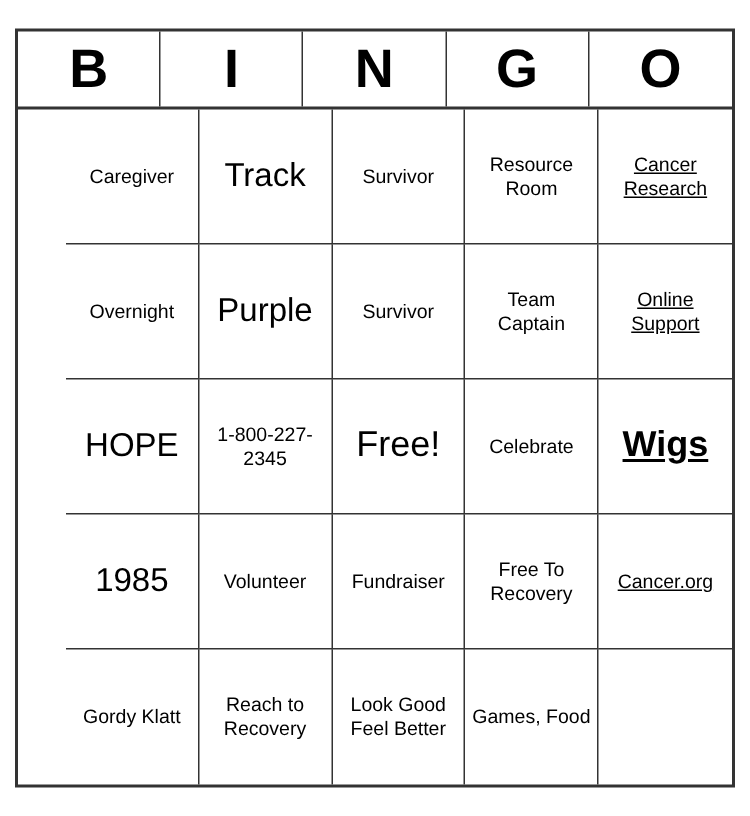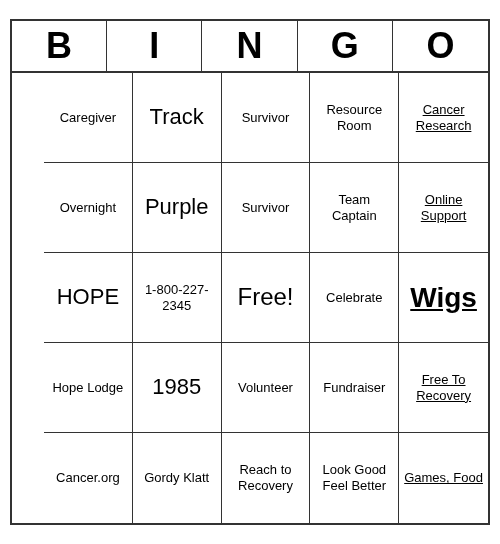--- a/index.html
+++ b/index.html
@@ -70,21 +70,21 @@
     .bingo-cell:nth-child(n+21) {
       border-bottom: none;
     }
 
     .bingo-cell.large-text {
       font-size: 22px;
       font-weight: normal;
     }
 
     .bingo-cell.xl-text {
-      font-size: 28px;
+      font-size: 24px;
       font-weight: bold;
     }
 
     .bingo-cell.free {
       font-size: 24px;
       font-weight: normal;
     }
   </style>
 </head>
 <body>
@@ -106,21 +106,20 @@
       <div class="bingo-cell">Overnight</div>
       <div class="bingo-cell large-text">Purple</div>
       <div class="bingo-cell">Survivor</div>
       <div class="bingo-cell">Team Captain</div>
       <div class="bingo-cell">Online Support</div>
       <div class="bingo-cell large-text">HOPE</div>
       <div class="bingo-cell">1-800-227-2345</div>
       <div class="bingo-cell free">Free!</div>
       <div class="bingo-cell">Celebrate</div>
       <div class="bingo-cell xl-text">Wigs</div>
-      <div class="bingo-cell">Hope Lodge</div>
       <div class="bingo-cell large-text">1985</div>
       <div class="bingo-cell">Volunteer</div>
       <div class="bingo-cell">Fundraiser</div>
       <div class="bingo-cell">Free To Recovery</div>
       <div class="bingo-cell">Cancer.org</div>
       <div class="bingo-cell">Gordy Klatt</div>
       <div class="bingo-cell">Reach to Recovery</div>
       <div class="bingo-cell">Look Good Feel Better</div>
       <div class="bingo-cell">Games, Food</div>
     </div>

